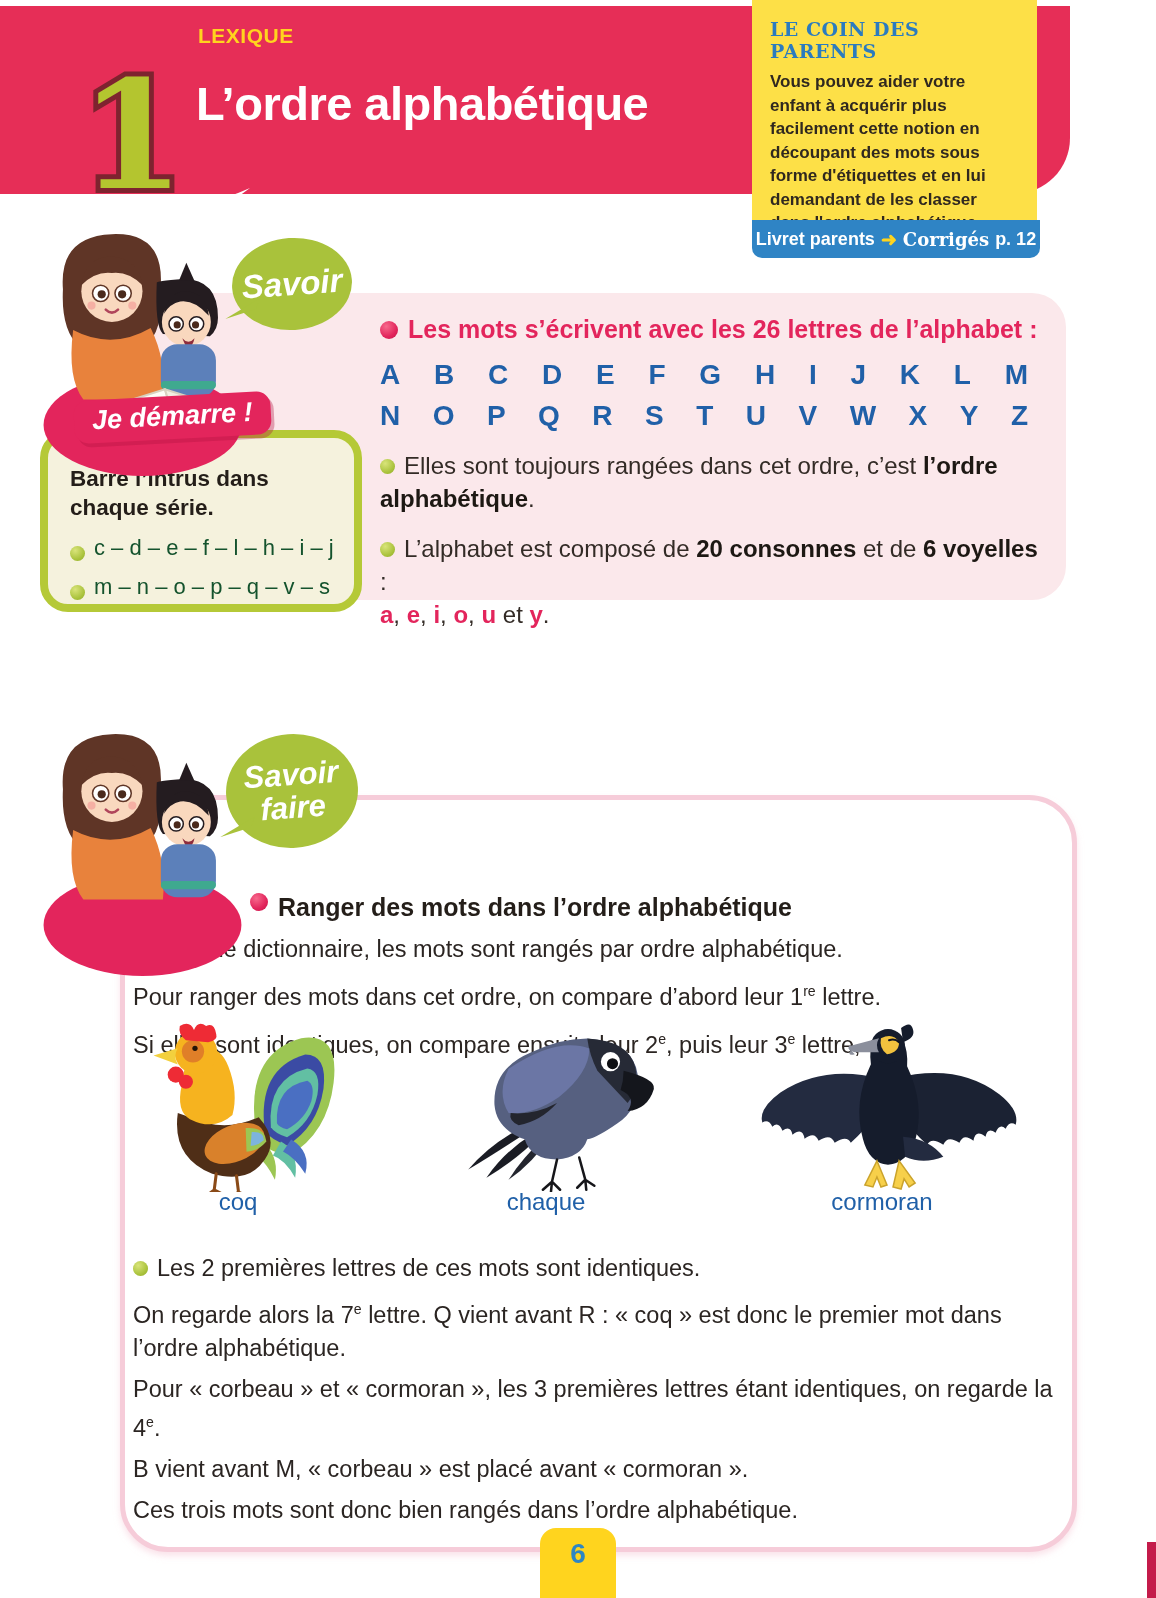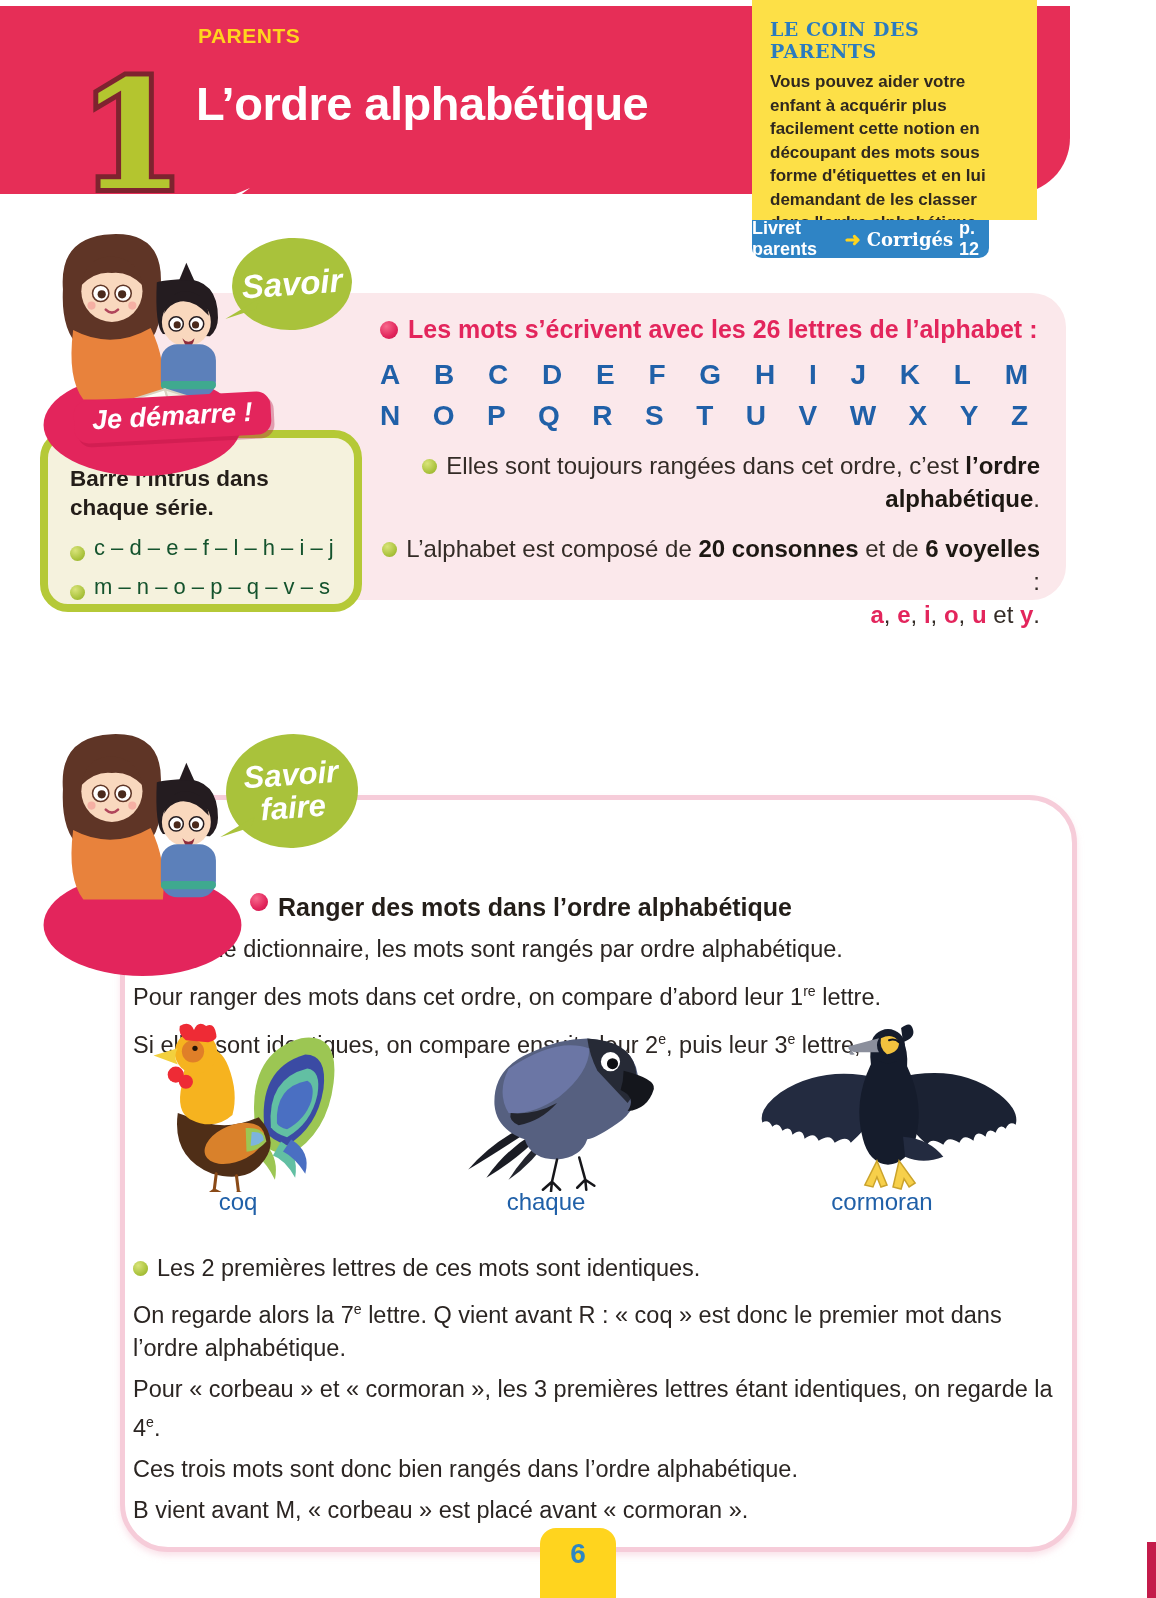--- a/index.html
+++ b/index.html
@@ -14,42 +14,42 @@
   .page-title{position:absolute;left:196px;top:76px;color:#ffffff;font-weight:bold;
           font-size:47px;letter-spacing:-.5px;}
   .unit-svg{position:absolute;left:38px;top:18px;}
 
   
   .parents-box{position:absolute;left:752px;top:0;width:285px;height:220px;
                background:#fde047;padding:16px 18px;box-sizing:border-box;}
   .parents-title{font-family:"DejaVu Serif",serif;font-weight:bold;color:#2b7bbf;
                  font-size:19px;letter-spacing:.5px;margin:2px 0 8px 0;}
   .parents-body{font-size:17px;line-height:23.5px;font-weight:bold;color:#30281f;}
-  .parents-footer{position:absolute;left:752px;top:220px;width:237px;height:38px;
+  .parents-footer{position:absolute;left:752px;top:220px;width:288px;height:38px;
                   background:#2f84c5;border-radius:0 0 10px 10px;display:flex;
                   align-items:center;justify-content:center;gap:6px;color:#fff;}
   .livret{font-weight:bold;font-size:18px;}
   .arrow-ic{color:#ffd41e;font-weight:bold;font-size:19px;}
   .corriges{font-family:"DejaVu Serif",serif;font-weight:bold;font-size:18px;}
   .pageref{font-weight:bold;font-size:18px;}
 
   
   .pink-box{position:absolute;left:100px;top:293px;width:966px;height:307px;
             background:#fbe8eb;border-radius:34px;}
   .savoir-content{position:absolute;left:372px;top:305px;width:675px;margin-left:8px;}
   .intro-line{display:flex;align-items:center;gap:10px;color:#e3255c;font-weight:bold;
               font-size:25px;margin-top:10px;}
   .ball-red{width:18px;height:18px;border-radius:50%;flex:0 0 auto;
             background:radial-gradient(circle at 35% 30%,#f7698c,#e2255c 60%,#c2174a);}
   .ball-green{display:inline-block;width:15px;height:15px;border-radius:50%;margin-right:9px;
             background:radial-gradient(circle at 35% 30%,#d9e47a,#a8c13a 65%,#8fa92c);}
   .alpha-row{display:flex;justify-content:space-between;width:648px;color:#2060a8;
              font-size:28px;font-weight:bold;margin-top:15px;}
   .alpha-row + .alpha-row{margin-top:9px;}
-  .pt{font-size:24px;line-height:33px;color:#332b26;margin-top:17px;width:660px;text-align:right;}
+  .pt{font-size:24px;line-height:33px;color:#332b26;margin-top:17px;width:660px;}
   .pt b{color:#1d1813;}
   .vowel{color:#e3255c;font-weight:bold;}
 
   
   .jd-box{position:absolute;left:40px;top:430px;width:322px;height:182px;background:#f5f2dd;
           border:8px solid #b5c937;border-radius:28px;box-sizing:border-box;
           padding:26px 18px 0 22px;}
   .jd-badge{position:absolute;left:74px;top:396px;background:#e3255c;color:#fff;
             font-weight:bold;font-style:italic;font-size:27px;padding:5px 18px 7px 18px;
             border-radius:14px;transform:rotate(-3deg);z-index:5;
@@ -93,21 +93,21 @@
 </head>
 <body>
 
 <div class="page">
 
   <div class="header-band"></div>
   <svg class="unit-svg" width="230" height="235" viewBox="0 0 230 235">
     <path d="M22,182 Q112,248 212,170 Q128,208 24,178 Z" fill="#ffffff"></path>
     <text x="42" y="170" font-family="DejaVu Serif, serif" font-weight="bold" font-size="150" fill="#b4c52f" stroke="#7e232f" stroke-width="10" paint-order="stroke">1</text>
   </svg>
-  <div class="kicker">PARENTS</div>
+  <div class="kicker">LEXIQUE</div>
   <div class="page-title">L’ordre alphabétique</div>
 
   <div class="parents-box">
     <div class="parents-title">LE COIN DES PARENTS</div>
     <div class="parents-body">Vous pouvez aider votre enfant à acquérir plus facilement cette notion en découpant des mots sous forme d'étiquettes et en lui demandant de les classer dans l'ordre alphabétique.</div>
   </div>
   <div class="parents-footer">
     <span class="livret">Livret parents</span>
     <span class="arrow-ic">➜</span>
     <span class="corriges">Corrigés</span>
@@ -291,22 +291,22 @@
       <path d="M124,152 L112,176 L120,178 L124,168 L128,178 L134,176 Z"></path>
       <path d="M146,152 L140,178 L148,180 L151,170 L156,178 L162,174 Z"></path>
     </g>
   </svg>
   <div class="bird-label" style="left:802px;top:1188px">cormoran</div>
 
   <div class="sf-p2">
     <p><span class="ball-green"></span><span>Les 2 premières lettres de ces mots sont identiques.</span></p>
     <p><span>On regarde alors la 7</span><sup>e</sup><span> lettre. Q vient avant R : « coq » est donc le premier mot dans l’ordre alphabétique.</span></p>
     <p><span>Pour « corbeau » et « cormoran », les 3 premières lettres étant identiques, on regarde la 4</span><sup>e</sup><span>.</span></p>
+    <p><span>B vient avant M, « corbeau » est placé avant « cormoran ».</span></p>
     <p><span>Ces trois mots sont donc bien rangés dans l’ordre alphabétique.</span></p>
-    <p><span>B vient avant M, « corbeau » est placé avant « cormoran ».</span></p>
   </div>
 
   <div class="page-tab">
     <span class="page-num">6</span>
   </div>
   <div class="edge-mark"></div>
 
 </div>
 
 </body></html>

